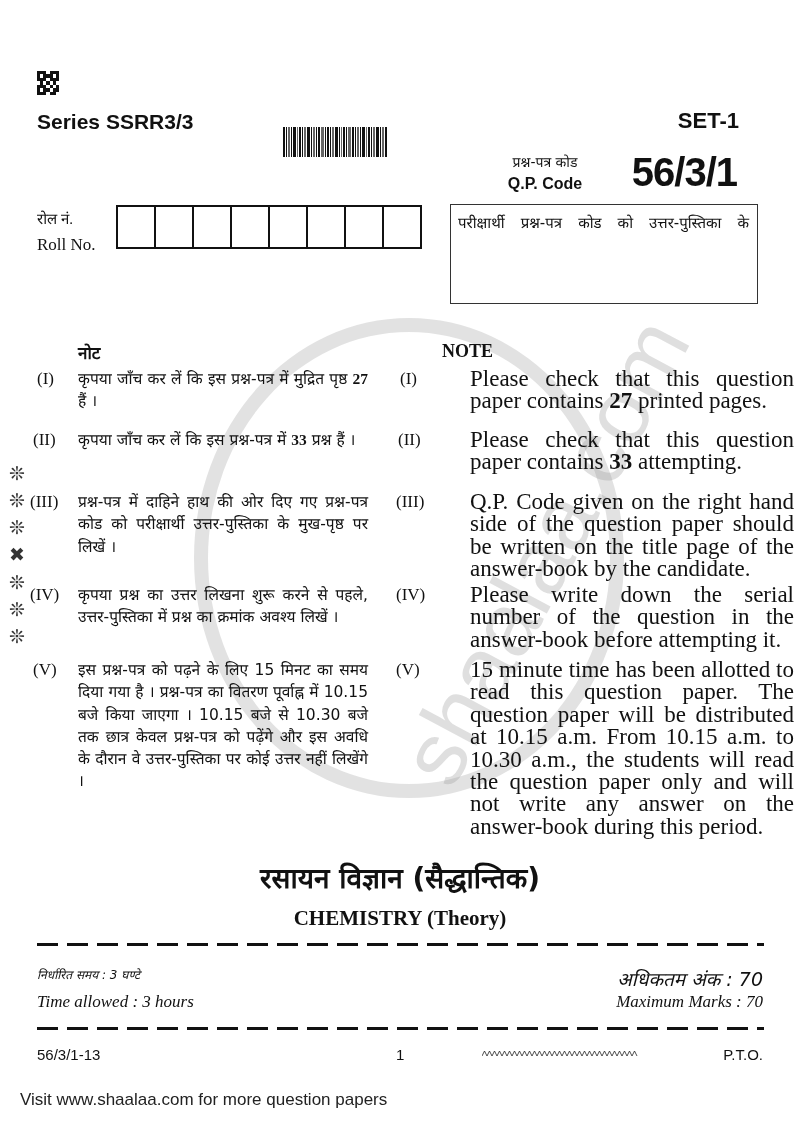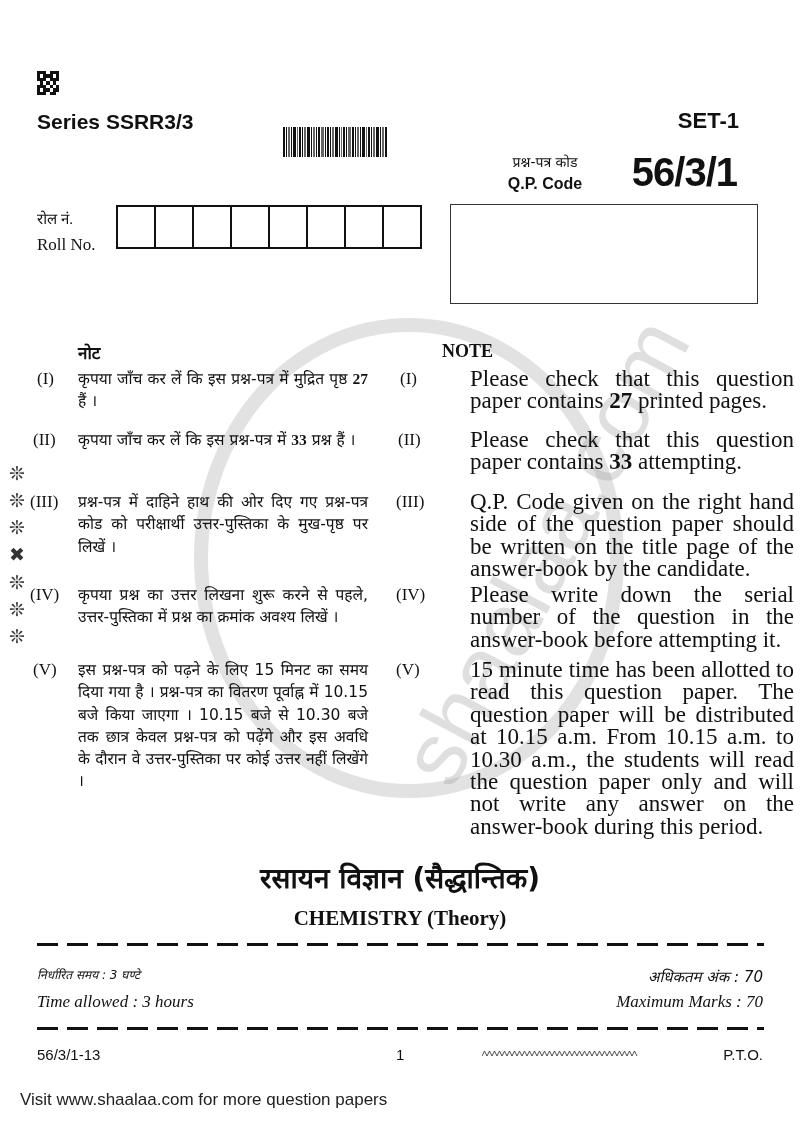--- a/index.html
+++ b/index.html
@@ -46,21 +46,21 @@
 
   .side-sym { left: 9px; font-size: 19px; line-height: 20px; color: #333; }
 
   .title-hi { left: 0; width: 800px; top: 858px; text-align: center; font-size: 28px; font-weight: bold; }
   .title-en { left: 0; width: 800px; top: 906px; text-align: center; font-size: 21px; font-weight: bold; }
 
   .dash { left: 37px; width: 727px; height: 3px; background: repeating-linear-gradient(to right, #111 0 21px, transparent 21px 30px); }
 
   .time-hi { left: 37px; top: 966px; font-size: 12px; font-style: italic; text-align: center; }
   .time-en { left: 37px; top: 992px; font-size: 17px; font-style: italic; }
-  .marks-hi { right: 37px; top: 966px; font-size: 15px; font-style: italic; }
+  .marks-hi { right: 37px; top: 966px; font-size: 19px; font-style: italic; }
   .marks-en { right: 37px; top: 992px; font-size: 17px; font-style: italic; }
 
   .footer-code { left: 37px; top: 1046px; font-size: 15px; }
   .footer-page { left: 396px; top: 1046px; font-size: 15px; }
   .footer-squiggle { left: 482px; top: 1048px; width: 160px; height: 12px; }
   .footer-pto { right: 37px; top: 1046px; font-size: 15px; }
   .visit { left: 20px; top: 1090px; font-size: 17px; color: #222; }
 </style>
 </head>
 <body>
@@ -177,20 +177,21 @@
   <div></div>
   <div></div>
   <div></div>
   <div></div>
   <div></div>
   <div></div>
   <div></div>
 </div>
 
 <div class="abs qp-box">
+  <div class="hi deva">परीक्षार्थी प्रश्न-पत्र कोड को उत्तर-पुस्तिका के</div>
 </div>
 
 <div class="abs watermark"></div>
 <div class="abs watermark-text sans">shaalaa.com</div>
 
 <div class="abs side-sym" style="top:464px">❊</div>
 <div class="abs side-sym" style="top:491px">❊</div>
 <div class="abs side-sym" style="top:518px">❊</div>
 <div class="abs side-sym" style="top:545px">✖</div>
 <div class="abs side-sym" style="top:573px">❊</div>

